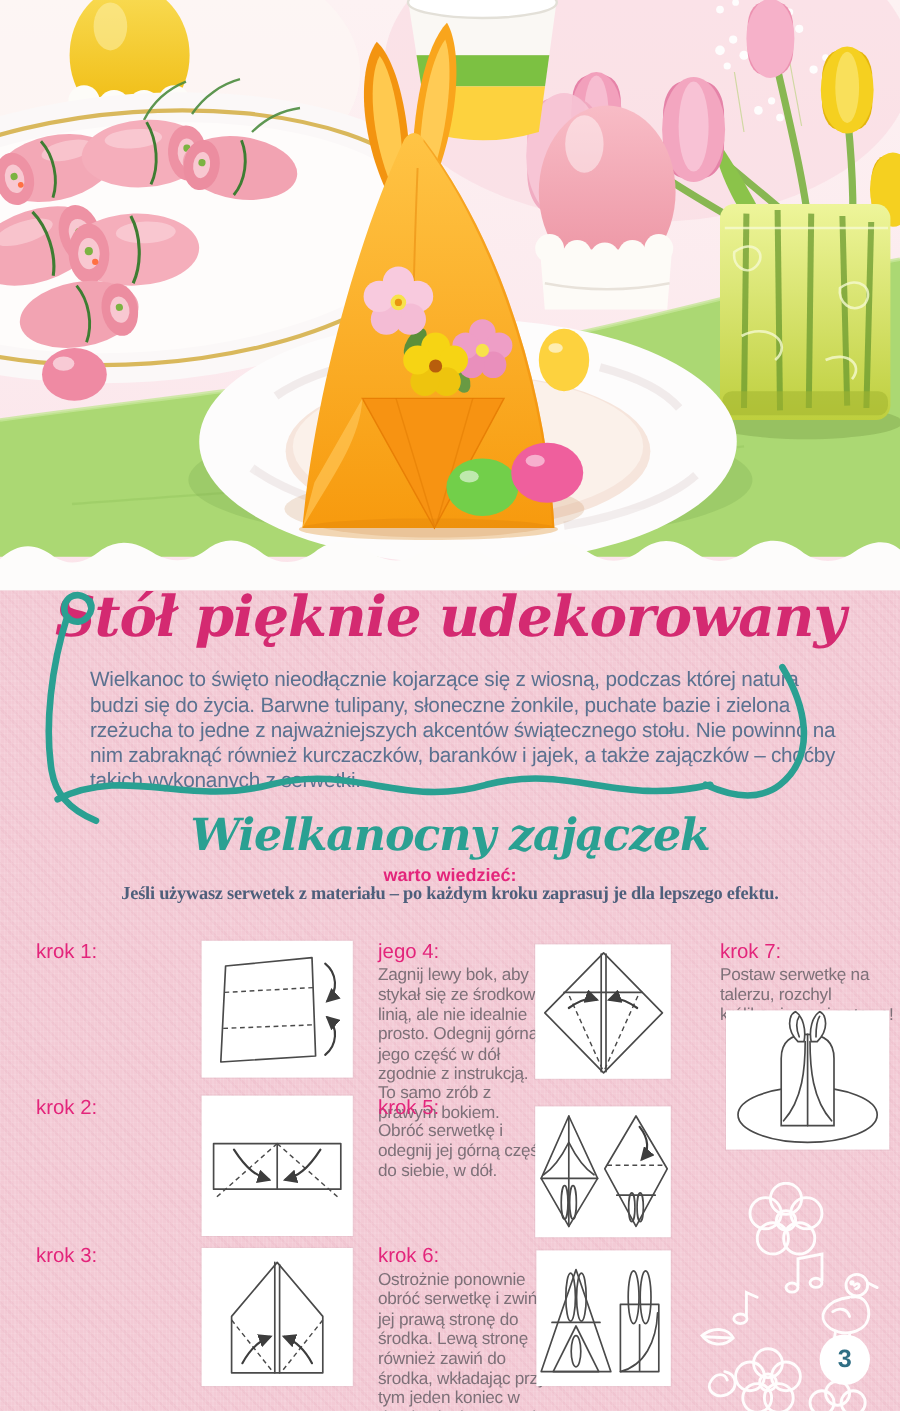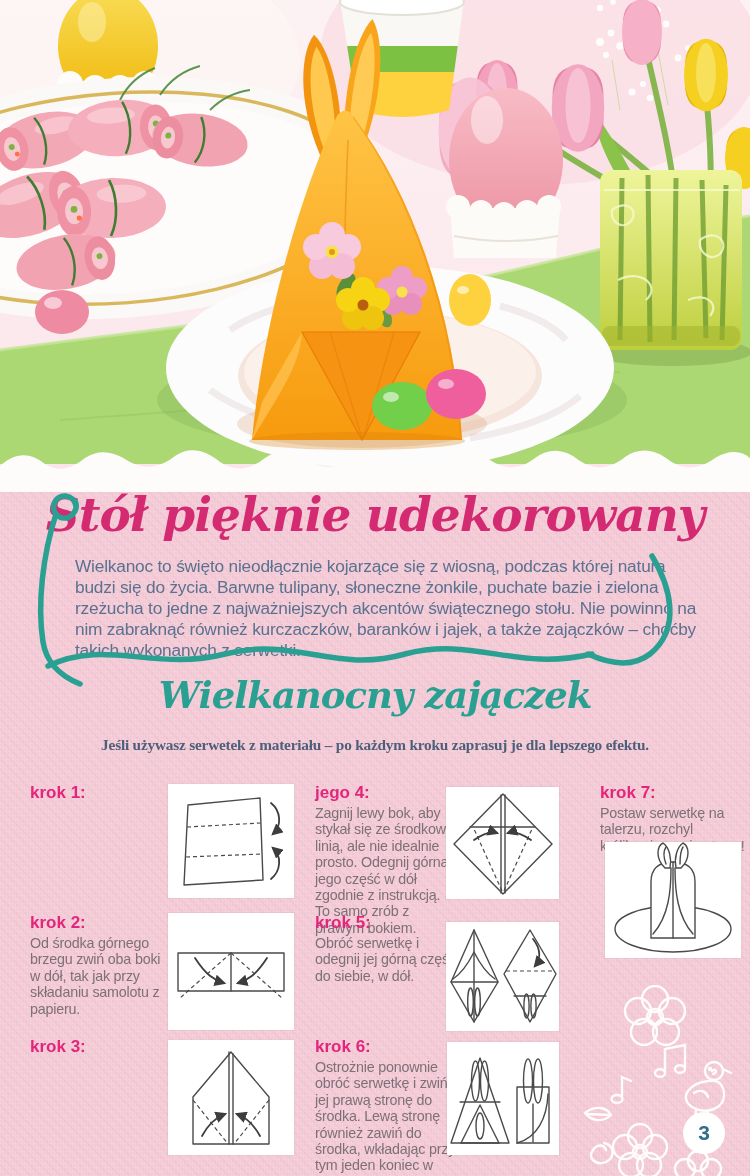--- a/index.html
+++ b/index.html
@@ -29,21 +29,21 @@
   }
   #tip-label{
     left:0;top:721px;width:750px;text-align:center;
     font-size:15px;font-weight:700;color:#e3257b;
   }
   .tip-line{
     left:0;width:750px;text-align:center;
     font-size:15.3px;line-height:16px;font-weight:700;color:#4d5f7b;letter-spacing:-.2px;
   }
   #tip1{top:737px;font-family:Liberation Serif, serif;} #tip2{top:753px;}
-  .step-label{font-size:17px;font-weight:700;color:#e3257b;margin-bottom:2px;}
+  .step-label{font-size:17px;font-weight:400;color:#e3257b;margin-bottom:2px;}
   .step-text{font-size:14.3px;line-height:16.4px;color:#7d7078;letter-spacing:-.2px;}
   .diagram{
     background:#fff;box-shadow:0 0 0 1px rgba(0,0,0,.03);
   }
   .diagram svg{display:block;width:100%;height:100%;}
   #page-circle{
     left:683px;top:1112px;width:42px;height:42px;border-radius:50%;
     background:#fff;display:flex;align-items:center;justify-content:center;
     font-size:21px;font-weight:700;color:#2f6e84;
   }
@@ -371,28 +371,28 @@
   <div id="intro" class="abs">Wielkanoc to święto nieodłącznie kojarzące się z wiosną, podczas której natura budzi się do życia. Barwne tulipany, słoneczne żonkile, puchate bazie i zielona rzeżucha to jedne z najważniejszych akcentów świątecznego stołu. Nie powinno na nim zabraknąć również kurczaczków, baranków i jajek, a także zajączków – choćby takich wykonanych z serwetki.</div>
 
   <svg class="abs" style="left:30px;top:548px;width:690px;height:130px" viewBox="0 0 690 130">
     <g stroke="#2aa092" stroke-width="5.5" fill="none" stroke-linecap="round">
       <path d="M622,8 C640,38 652,80 620,106 C602,120 580,116 558,106"></path>
       <path d="M18,118 C75,90 125,124 195,106 C265,88 305,126 375,106 C445,88 485,124 562,106"></path>
     </g>
   </svg>
 
   <div id="section-title" class="abs script">Wielkanocny zajączek</div>
+  <div id="tip-label" class="abs">warto wiedzieć:</div>
   <div id="tip1" class="abs tip-line">Jeśli używasz serwetek z materiału – po każdym kroku zaprasuj je dla lepszego efektu.</div>
 
   <div class="abs step" style="left:30px;top:783px;width:140px">
     <div class="step-label">krok 1:</div>
   </div>
   <div class="abs step" style="left:30px;top:913px;width:140px">
     <div class="step-label">krok 2:</div>
-    <div class="step-text">Od środka górnego brzegu zwiń oba boki w dół, tak jak przy składaniu samolotu z papieru.</div>
   </div>
   <div class="abs step" style="left:30px;top:1037px;width:140px">
     <div class="step-label">krok 3:</div>
   </div>
   <div class="abs step" style="left:315px;top:783px;width:142px">
     <div class="step-label">jego 4:</div>
     <div class="step-text">Zagnij lewy bok, aby stykał się ze środkową linią, ale nie idealnie prosto. Odegnij górną jego część w dół zgodnie z instrukcją. To samo zrób z prawym bokiem.</div>
   </div>
   <div class="abs step" style="left:315px;top:913px;width:142px">
     <div class="step-label">krok 5:</div>

